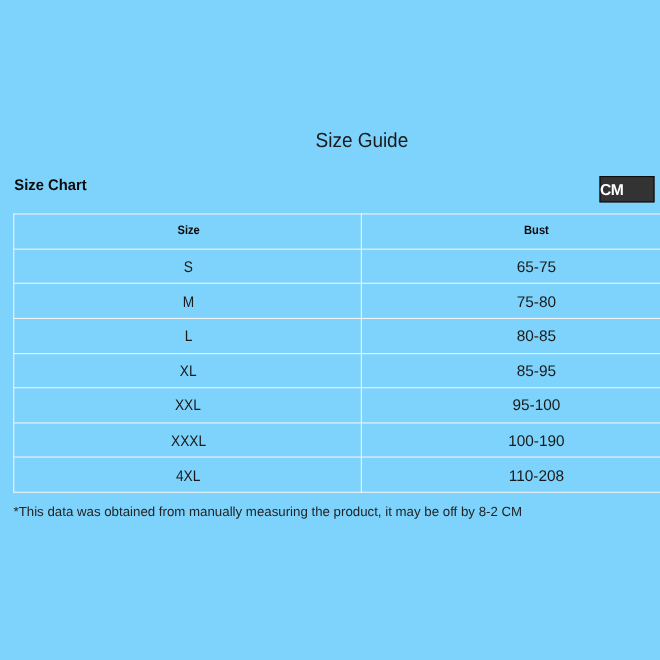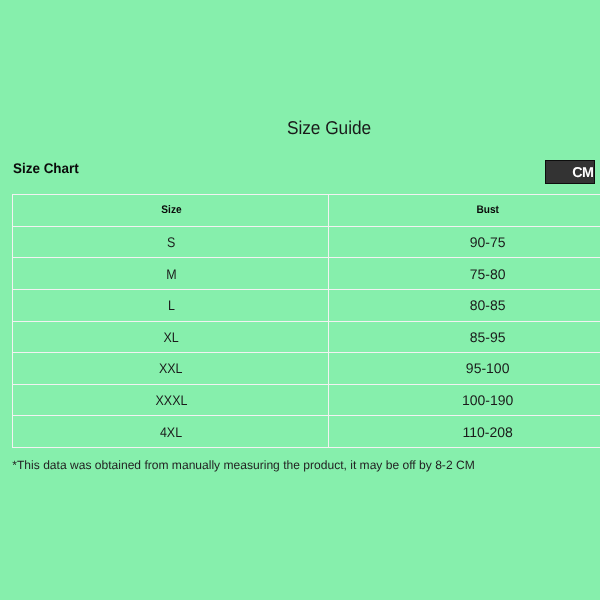--- a/index.html
+++ b/index.html
@@ -6,21 +6,21 @@
   body {
     width:600px; height:600px; overflow:hidden;
     background:#ffffff;
     font-family:"Liberation Sans", sans-serif;
     color:#1c1c1c;
     -webkit-font-smoothing:antialiased;
     text-rendering:geometricPrecision;
   }
   .page {
     position:relative; width:600px; height:600px;
-    background:#86efac;
+    background:#7dd3fc;
     will-change:transform;   
   }
 
   
   .title {
     position:absolute; left:12px; top:117px; width:634px;
     text-align:center;
     font-size:18.5px; font-weight:400; color:#1a1a1a;
     letter-spacing:-0.05px;
     transform:scaleX(0.935); transform-origin:center;
@@ -33,21 +33,21 @@
     font-size:14px; font-weight:700; color:#0b0b0b;
     transform:scaleX(0.96); transform-origin:left center;
     white-space:nowrap;
   }
 
   
   .unit-badge {
     position:absolute; left:544.6px; top:159.8px;
     width:50px; height:24.3px; box-sizing:border-box;
     background:#333333; border:1px solid #0d0d0d;
-    display:flex; align-items:center; justify-content:flex-end;padding-left:23px;
+    display:flex; align-items:center; justify-content:flex-start;
   }
   .unit-badge span {
     color:#ffffff; font-size:14.3px; font-weight:700; line-height:1; letter-spacing:-0.4px; text-indent:-0.2px; position:relative; top:0.8px;
   }
 
   
   table.size-table {
     position:absolute; left:12px; top:194px;
     width:634px; border-collapse:collapse; table-layout:fixed;
   }
@@ -93,21 +93,21 @@
     </colgroup>
     <thead>
       <tr>
         <th><span>Size</span></th>
         <th><span>Bust</span></th>
       </tr>
     </thead>
     <tbody>
         <tr>
           <td class="size-cell"><span>S</span></td>
-          <td><span>90-75</span></td>
+          <td><span>65-75</span></td>
         </tr>
         <tr>
           <td class="size-cell"><span>M</span></td>
           <td><span>75-80</span></td>
         </tr>
         <tr>
           <td class="size-cell"><span>L</span></td>
           <td><span>80-85</span></td>
         </tr>
         <tr>

